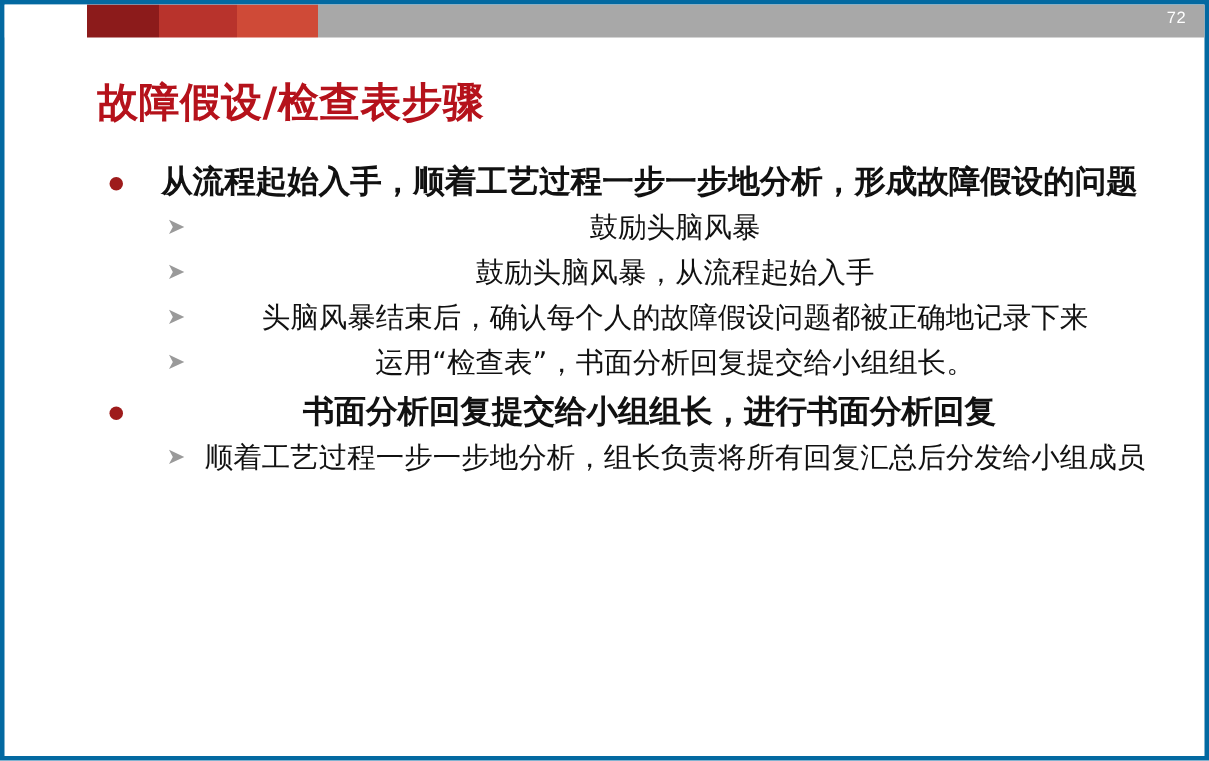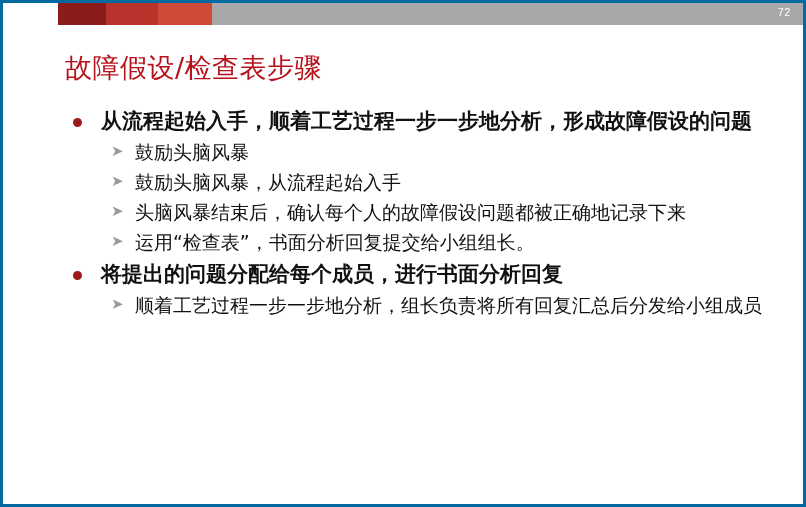--- a/index.html
+++ b/index.html
@@ -48,38 +48,39 @@
     font-size: 11px;
     font-family: "Liberation Sans", sans-serif;
     letter-spacing: 0.5px;
   }
 
   .title {
     position: absolute;
     top: 47px;
     left: 62px;
     font-size: 27px;
-    font-weight: normal;
+    font-weight: bold;
     color: #b5121b;
     font-family: "DejaVu Sans", sans-serif;
     letter-spacing: 0.5px;
     white-space: nowrap;
   }
 
   .content {
     position: absolute;
     top: 105px;
     left: 62px;
     width: 700px;
   }
 
   ul.lvl1 {
     list-style: none;
     margin: 0;
     padding: 0;
+    text-align: center;
   }
   ul.lvl1 > li.l1 {
     position: relative;
     padding-left: 36px;
     margin-bottom: 2px;
     font-size: 21px;
     font-weight: bold;
     color: #111111;
     line-height: 1.32;
     font-family: "DejaVu Sans", sans-serif;
@@ -156,21 +157,21 @@
           </li>
           <li class="l2">
             <span class="bullet2">➤</span>
             <span class="l2-text">运用“检查表”，书面分析回复提交给小组组长。</span>
           </li>
         </ul>
       </li>
 
       <li class="l1">
         <span class="bullet1"></span>
-        <span class="l1-text">将提出的问题分配给每个成员，进行书面分析回复</span>
+        <span class="l1-text">书面分析回复提交给小组组长，进行书面分析回复</span>
         <ul class="lvl2">
           <li class="l2">
             <span class="bullet2">➤</span>
             <span class="l2-text">顺着工艺过程一步一步地分析，组长负责将所有回复汇总后分发给小组成员</span>
           </li>
         </ul>
       </li>
 
     </ul>
   </div>

